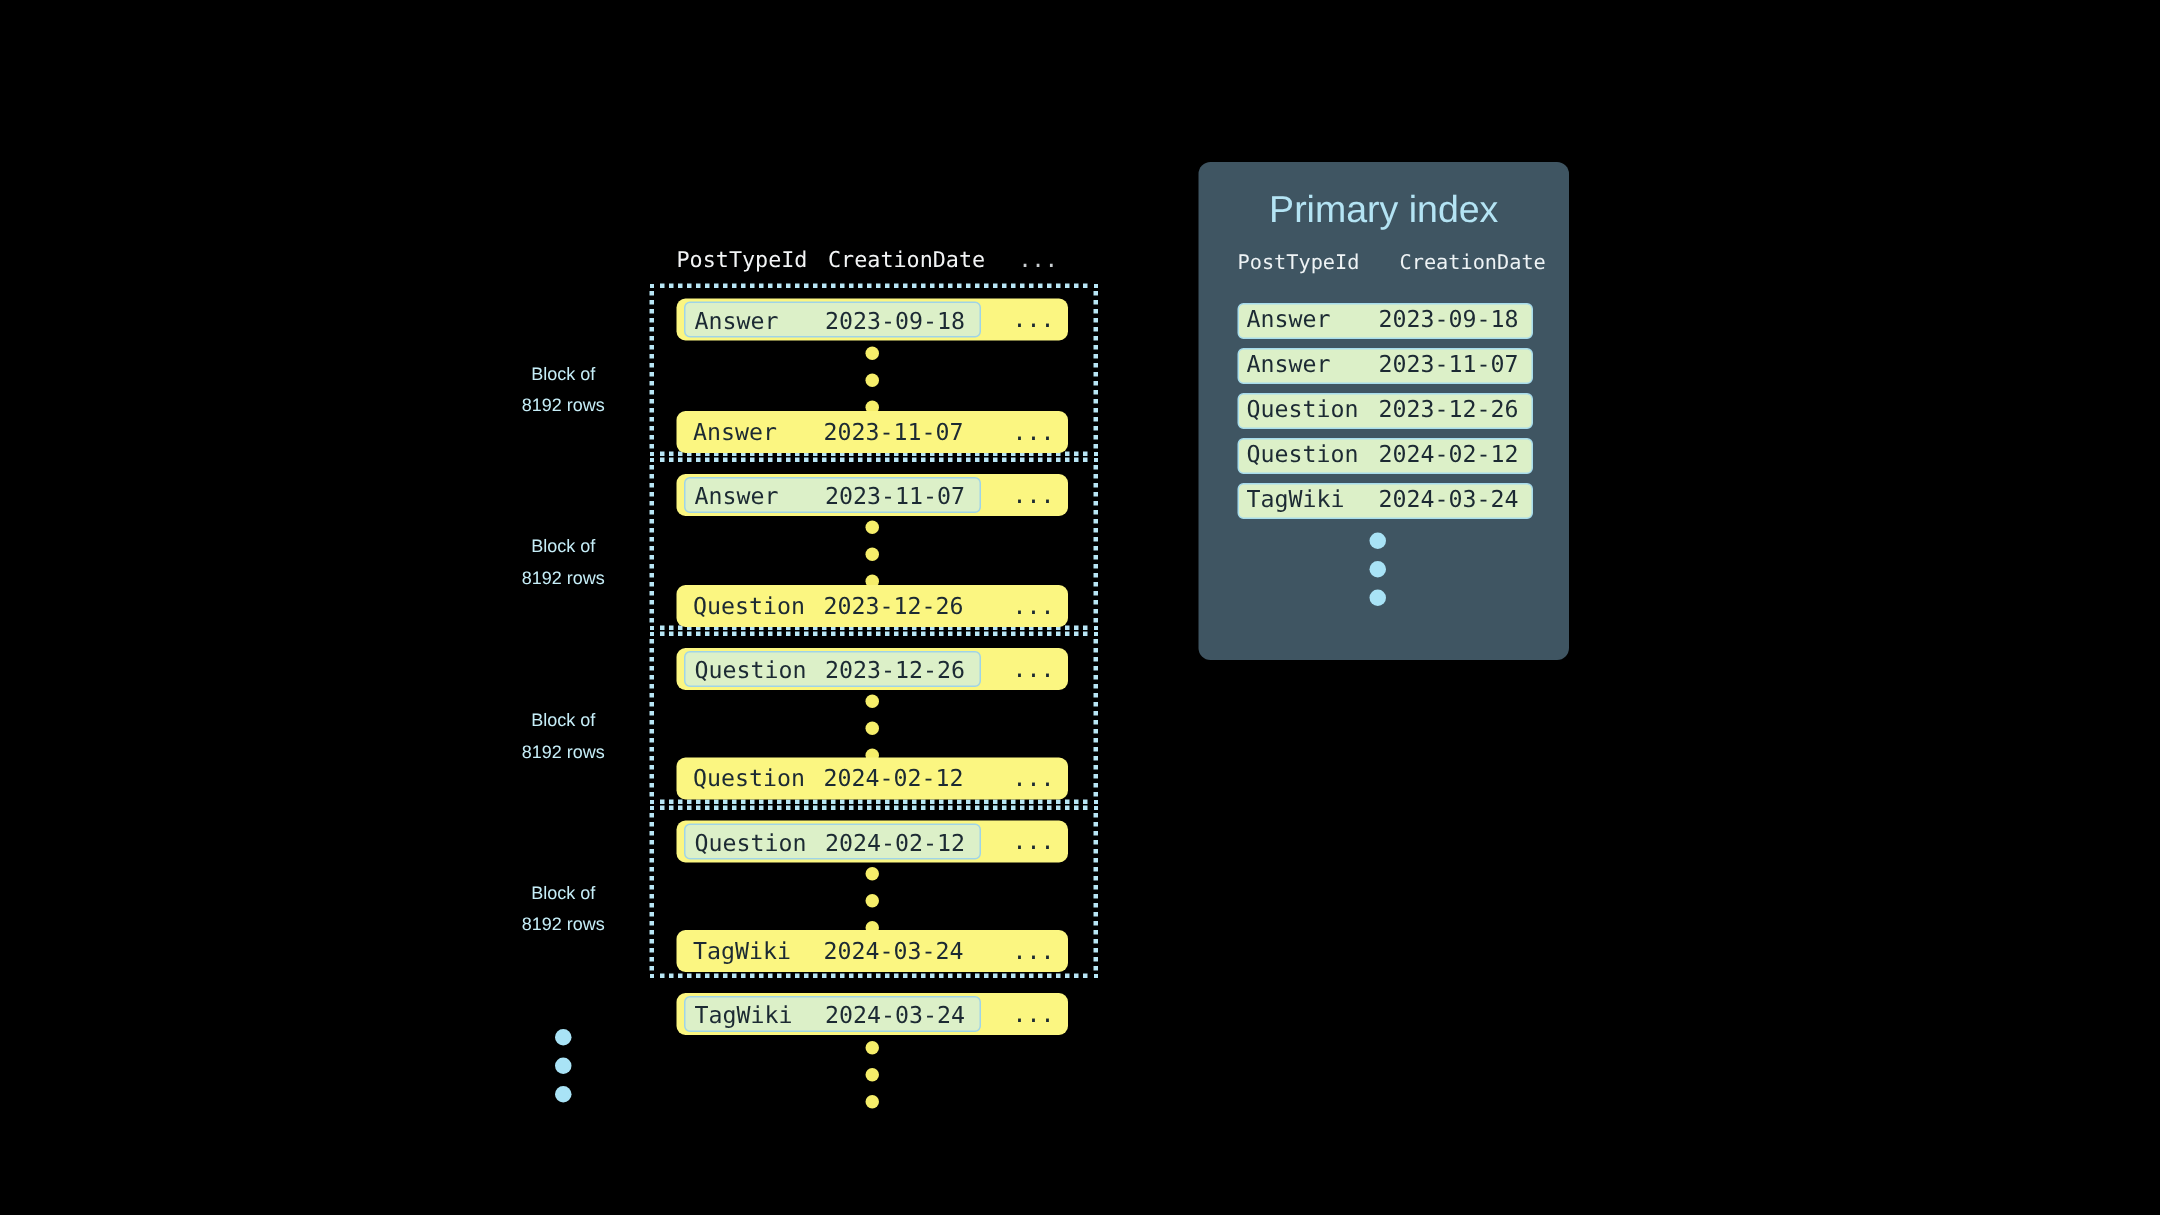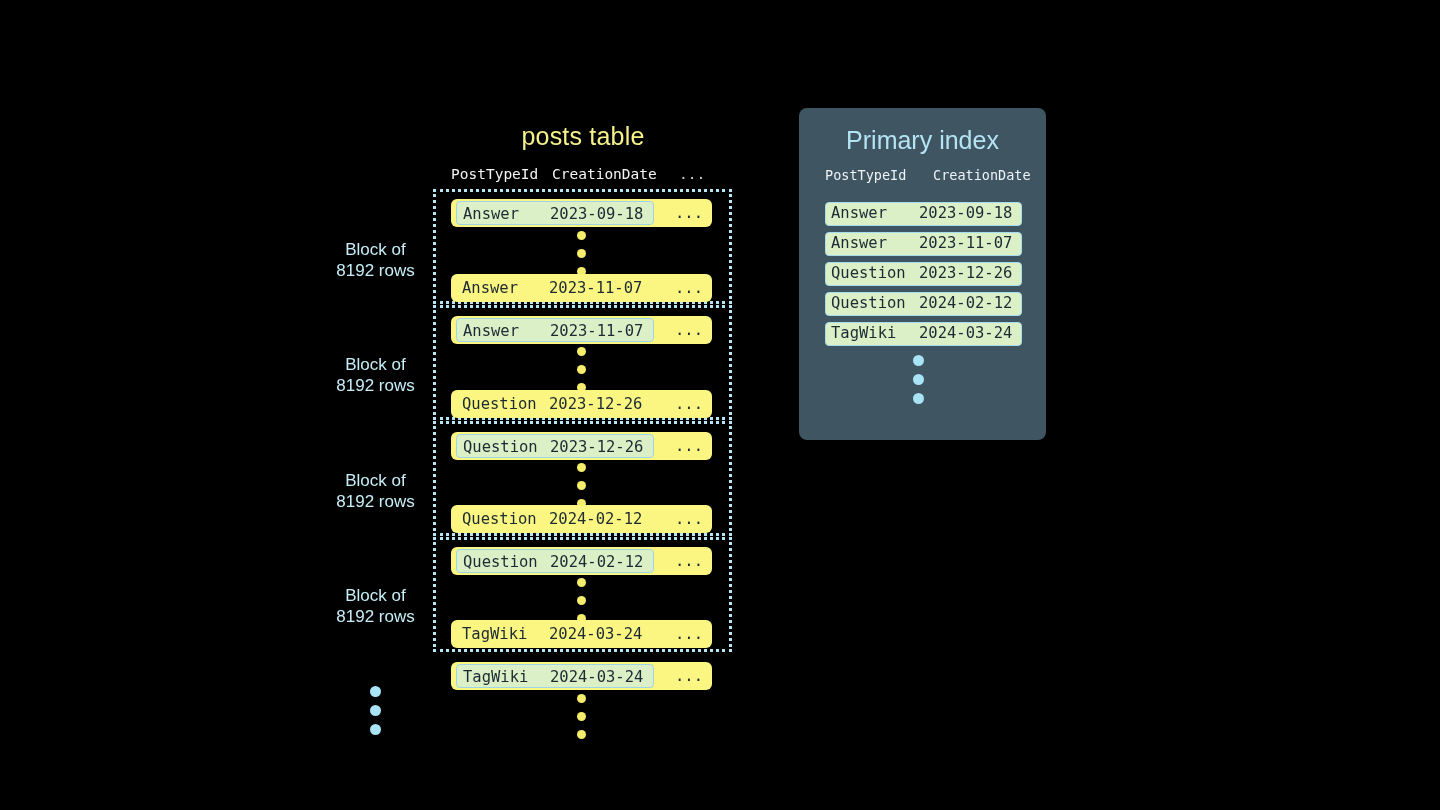--- a/index.html
+++ b/index.html
@@ -56,21 +56,21 @@
     left: 433px;
     width: 299px;
     border: 3px dotted #b8e6f5;
     box-sizing: border-box;
   }
 
   .block-label {
     position: absolute;
     width: 115px;
     text-align: center;
-    font-size: 17px;
+    font-size: 12px;
     line-height: 21px;
     color: #c6eef8;
     left: 318px;
   }
 
   
   .row {
     position: absolute;
     left: 451px;
     width: 261px;
@@ -194,21 +194,20 @@
     white-space: nowrap;
   }
   .index-row .c-type { left: 5px;  top: 0; }
   .index-row .c-date { left: 93px; top: 0; }
 </style>
 </head>
 <body>
 
 <div class="stage">
 
-  <div class="posts-title">posts table</div>
 
   <div class="posts-header">
     <span class="h-type">PostTypeId</span>
     <span class="h-date">CreationDate</span>
     <span class="h-more">...</span>
   </div>
 
   <div class="block" style="top:189px; height:115px;"></div>
   <div class="block-label" style="top:239px;">
     <div>Block of</div>

